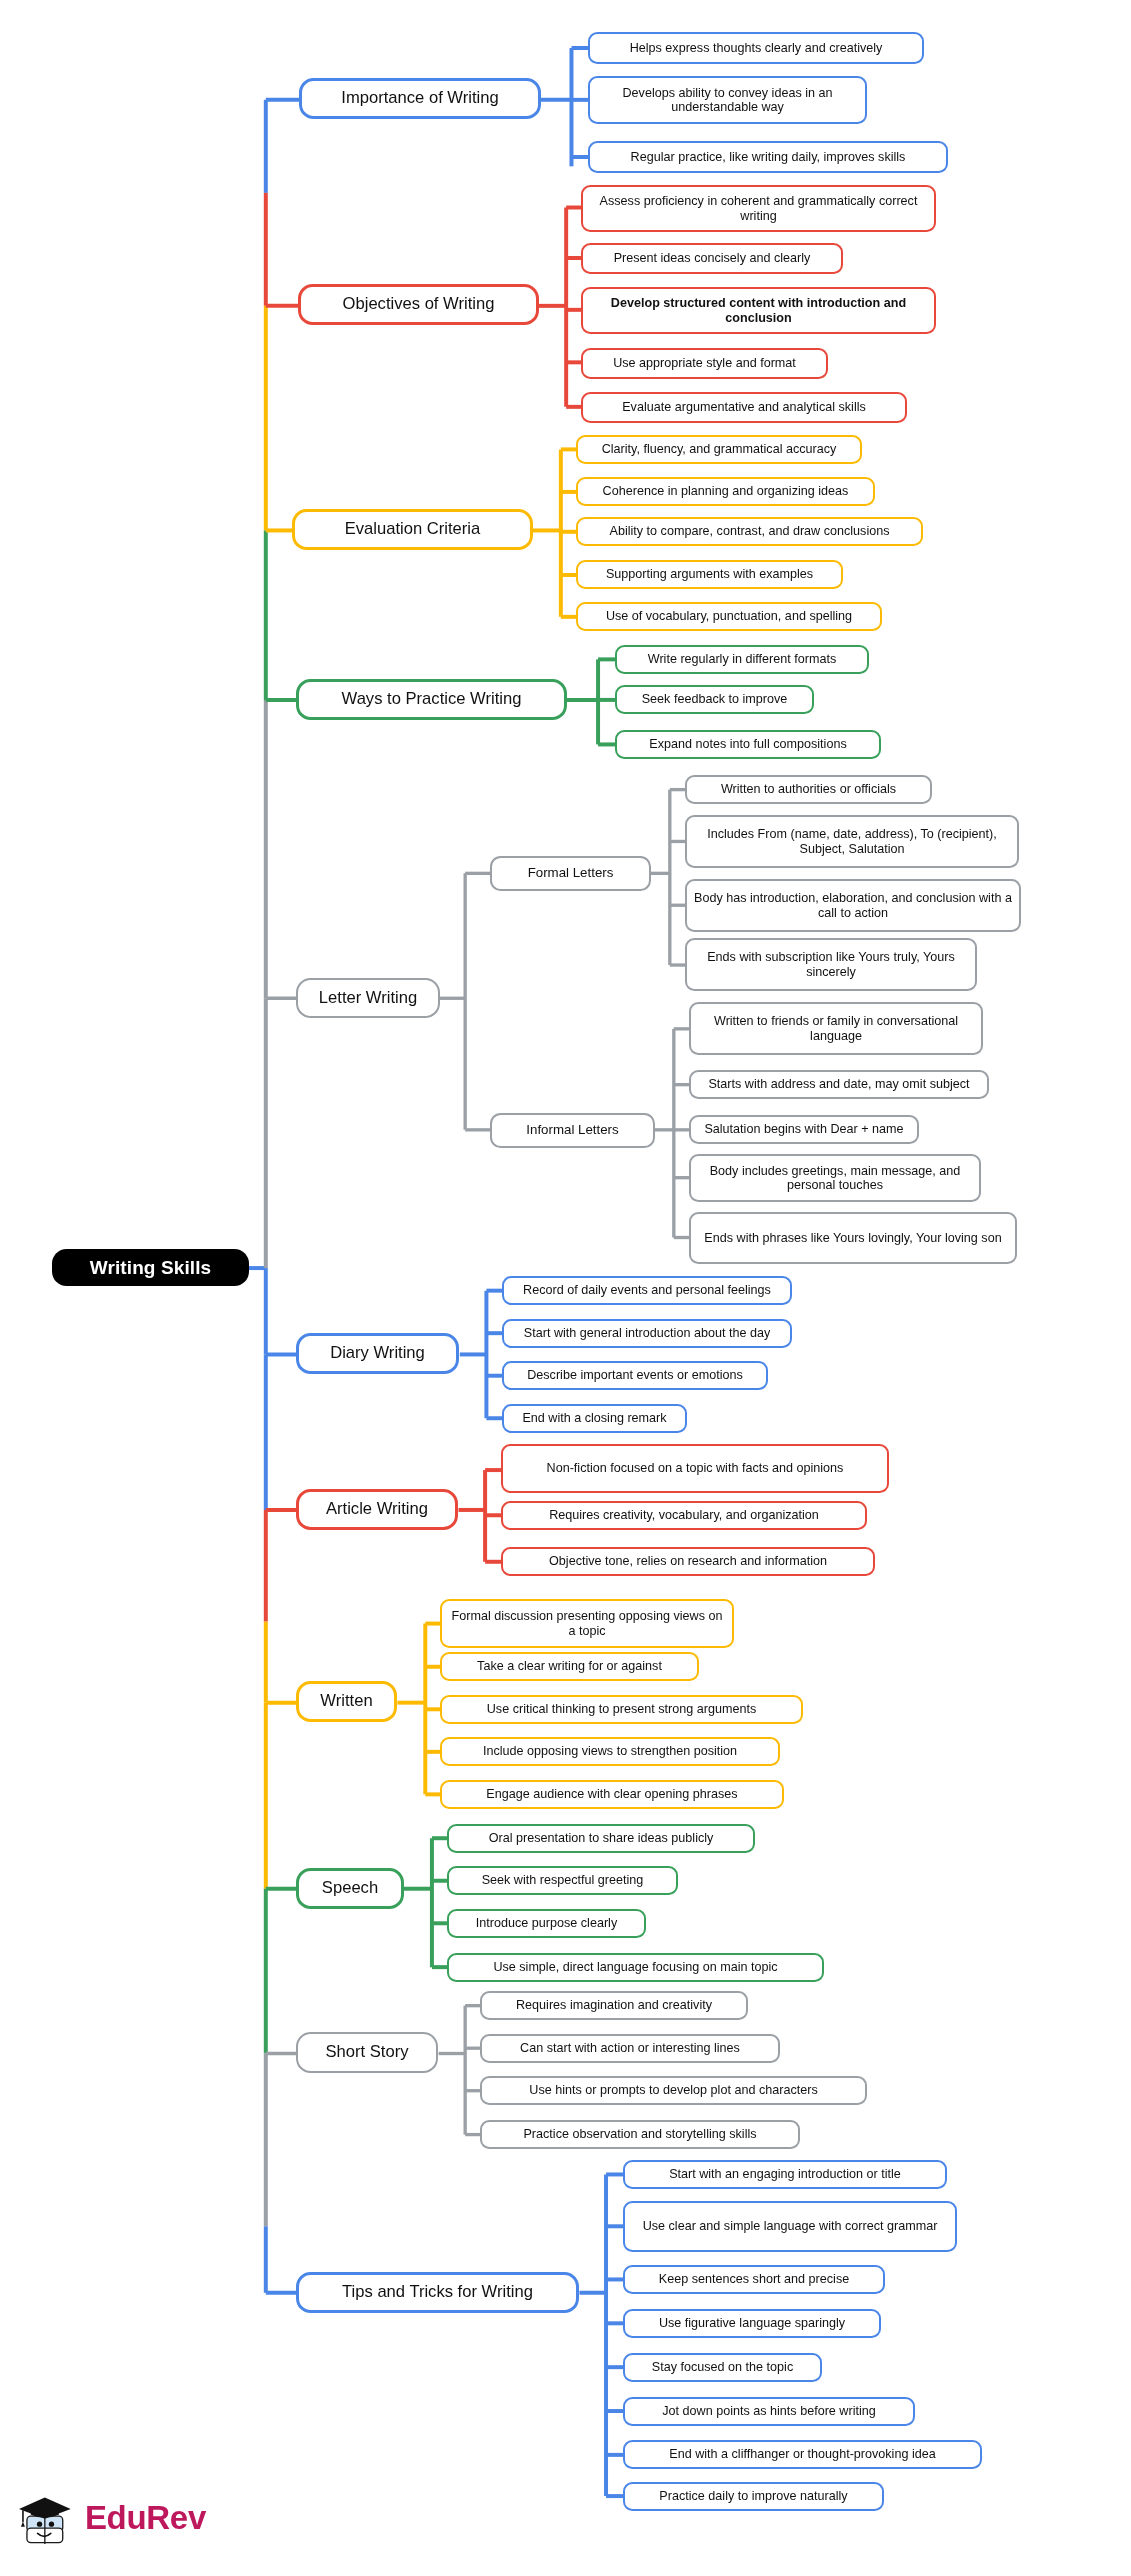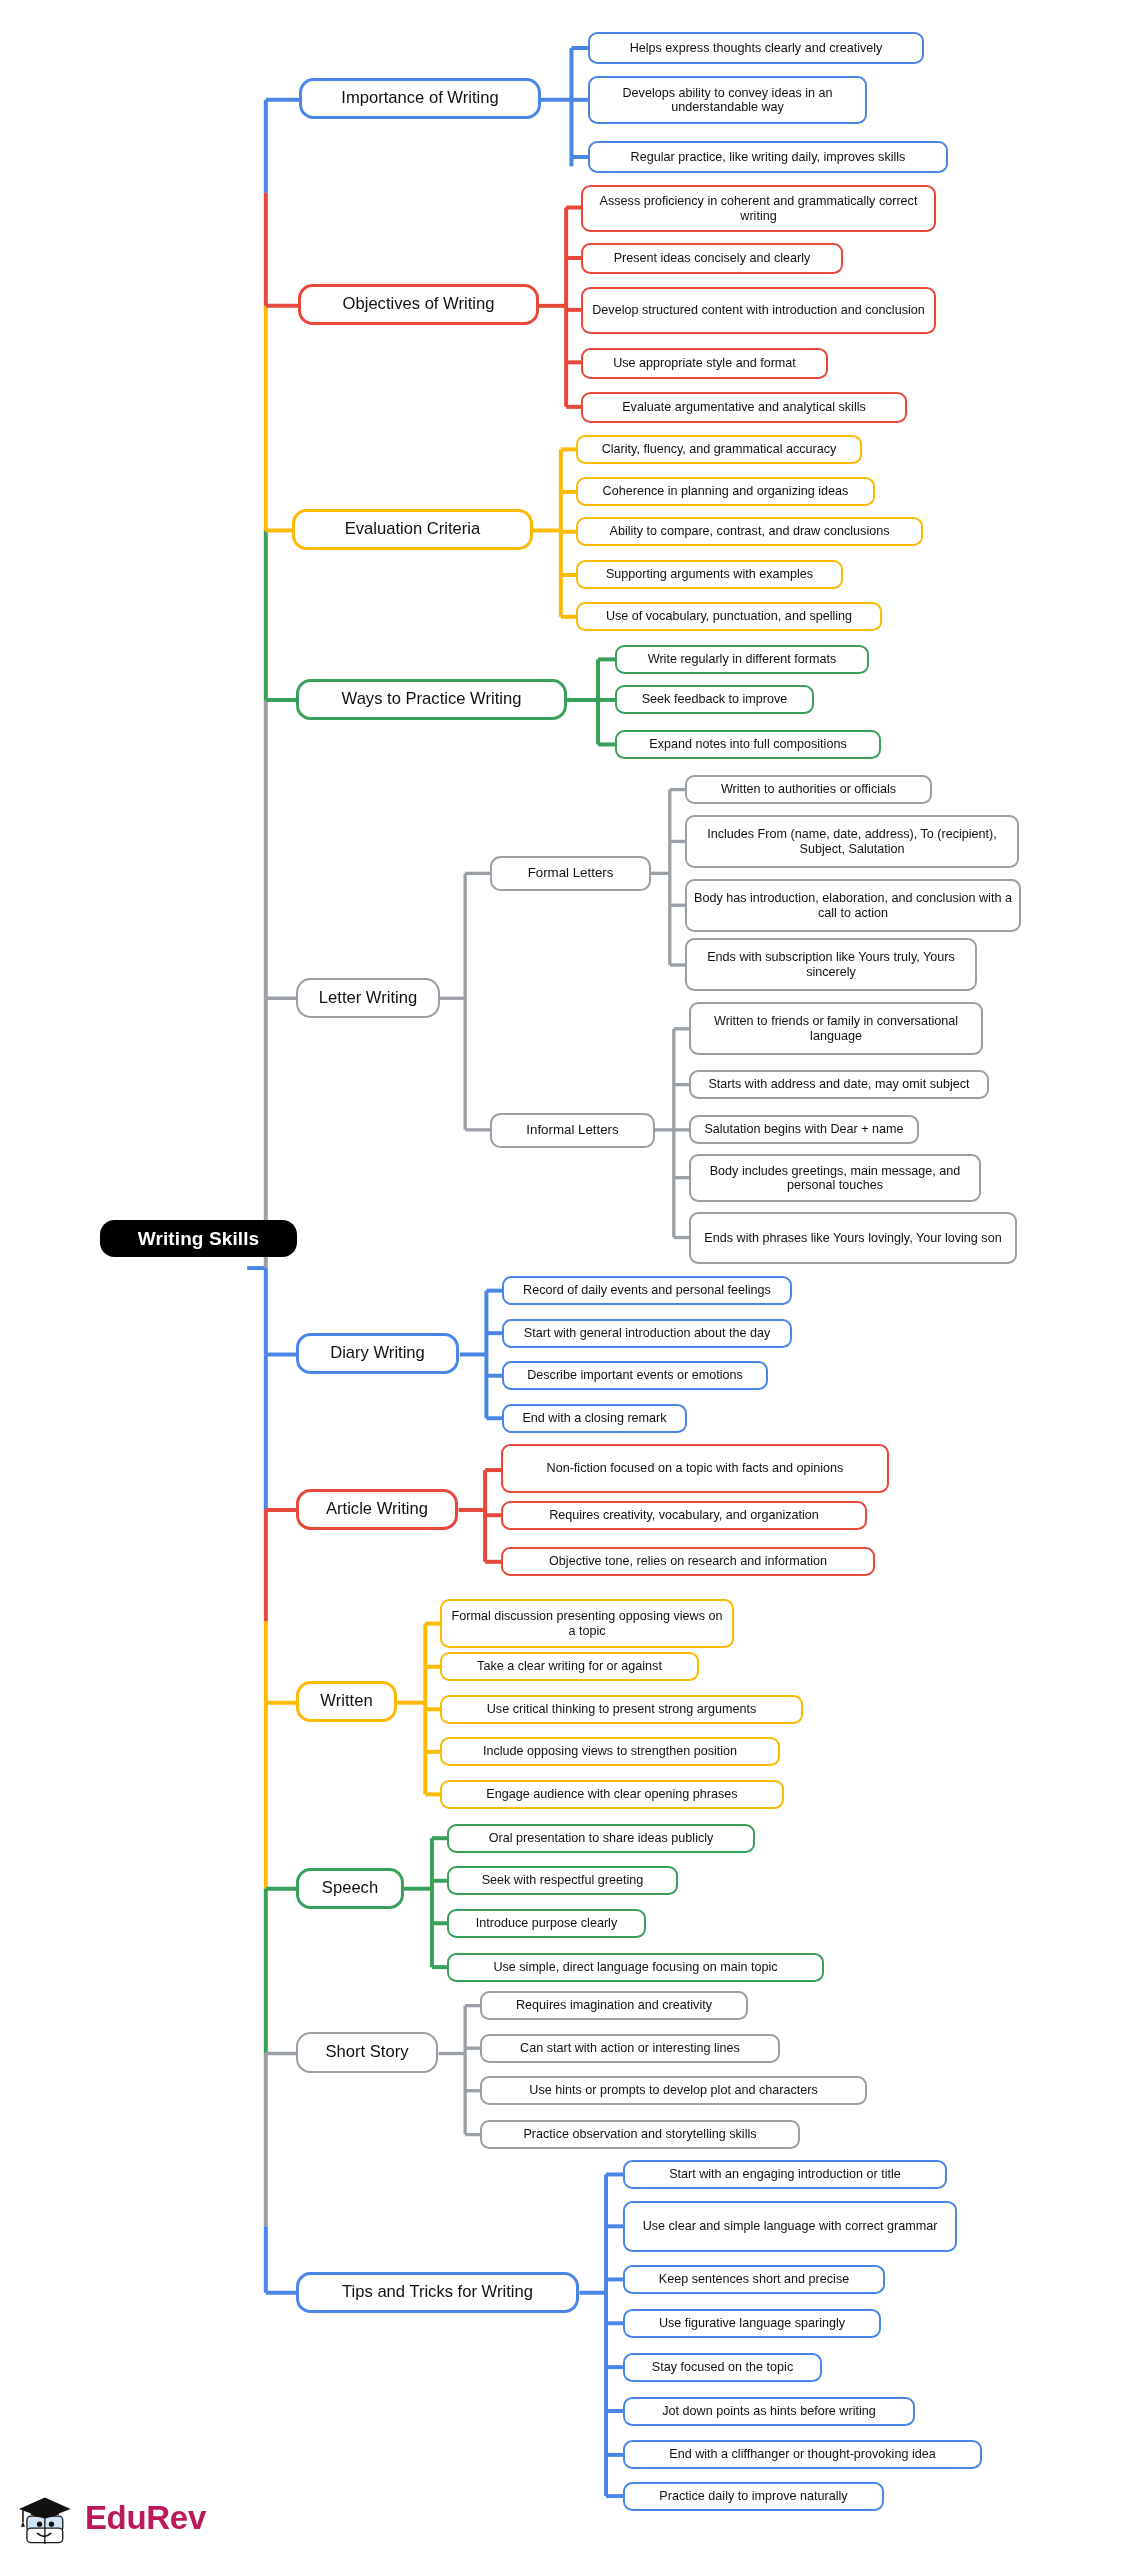--- a/index.html
+++ b/index.html
@@ -216,21 +216,21 @@
       <path d="M912,3350 H940" stroke="#4a86e8" stroke-width="6"></path>
       <path d="M912,3430 H940" stroke="#4a86e8" stroke-width="6"></path>
       <path d="M912,3496 H940" stroke="#4a86e8" stroke-width="6"></path>
       <path d="M912,3562 H940" stroke="#4a86e8" stroke-width="6"></path>
       <path d="M912,3628 H940" stroke="#4a86e8" stroke-width="6"></path>
       <path d="M912,3694 H940" stroke="#4a86e8" stroke-width="6"></path>
       <path d="M912,3756 H940" stroke="#4a86e8" stroke-width="6"></path>
     </g>
   </svg>
 
-  <div class="node root" style="left:52px; top:1220px; width:197px; height:37px;margin-left:48px;">
+  <div class="node root" style="left:52px; top:1249px; width:197px; height:37px;">
     <span>Writing Skills</span>
   </div>
 
   <div class="node l1 c-blue" style="left:299px; top:78px; width:242px; height:41px;">
     <span>Importance of Writing</span>
   </div>
   <div class="node leaf c-blue" style="left:588px; top:32px; width:336px; height:32px;">
     <span>Helps express thoughts clearly and creatively</span>
   </div>
   <div class="node leaf c-blue" style="left:588px; top:76px; width:279px; height:48px;">
@@ -242,21 +242,21 @@
 
   <div class="node l1 c-red" style="left:298px; top:284px; width:241px; height:41px;">
     <span>Objectives of Writing</span>
   </div>
   <div class="node leaf c-red" style="left:581px; top:185px; width:355px; height:47px;">
     <span>Assess proficiency in coherent and grammatically correct writing</span>
   </div>
   <div class="node leaf c-red" style="left:581px; top:243px; width:262px; height:31px;">
     <span>Present ideas concisely and clearly</span>
   </div>
-  <div class="node leaf c-red" style="left:581px; top:287px; width:355px; height:47px;">
+  <div class="node leaf c-red" style="left:581px; top:287px; width:355px; height:47px;font-weight:bold;">
     <span>Develop structured content with introduction and conclusion</span>
   </div>
   <div class="node leaf c-red" style="left:581px; top:348px; width:247px; height:31px;">
     <span>Use appropriate style and format</span>
   </div>
   <div class="node leaf c-red" style="left:581px; top:392px; width:326px; height:31px;">
     <span>Evaluate argumentative and analytical skills</span>
   </div>
 
   <div class="node l1 c-amber" style="left:292px; top:509px; width:241px; height:41px;">

